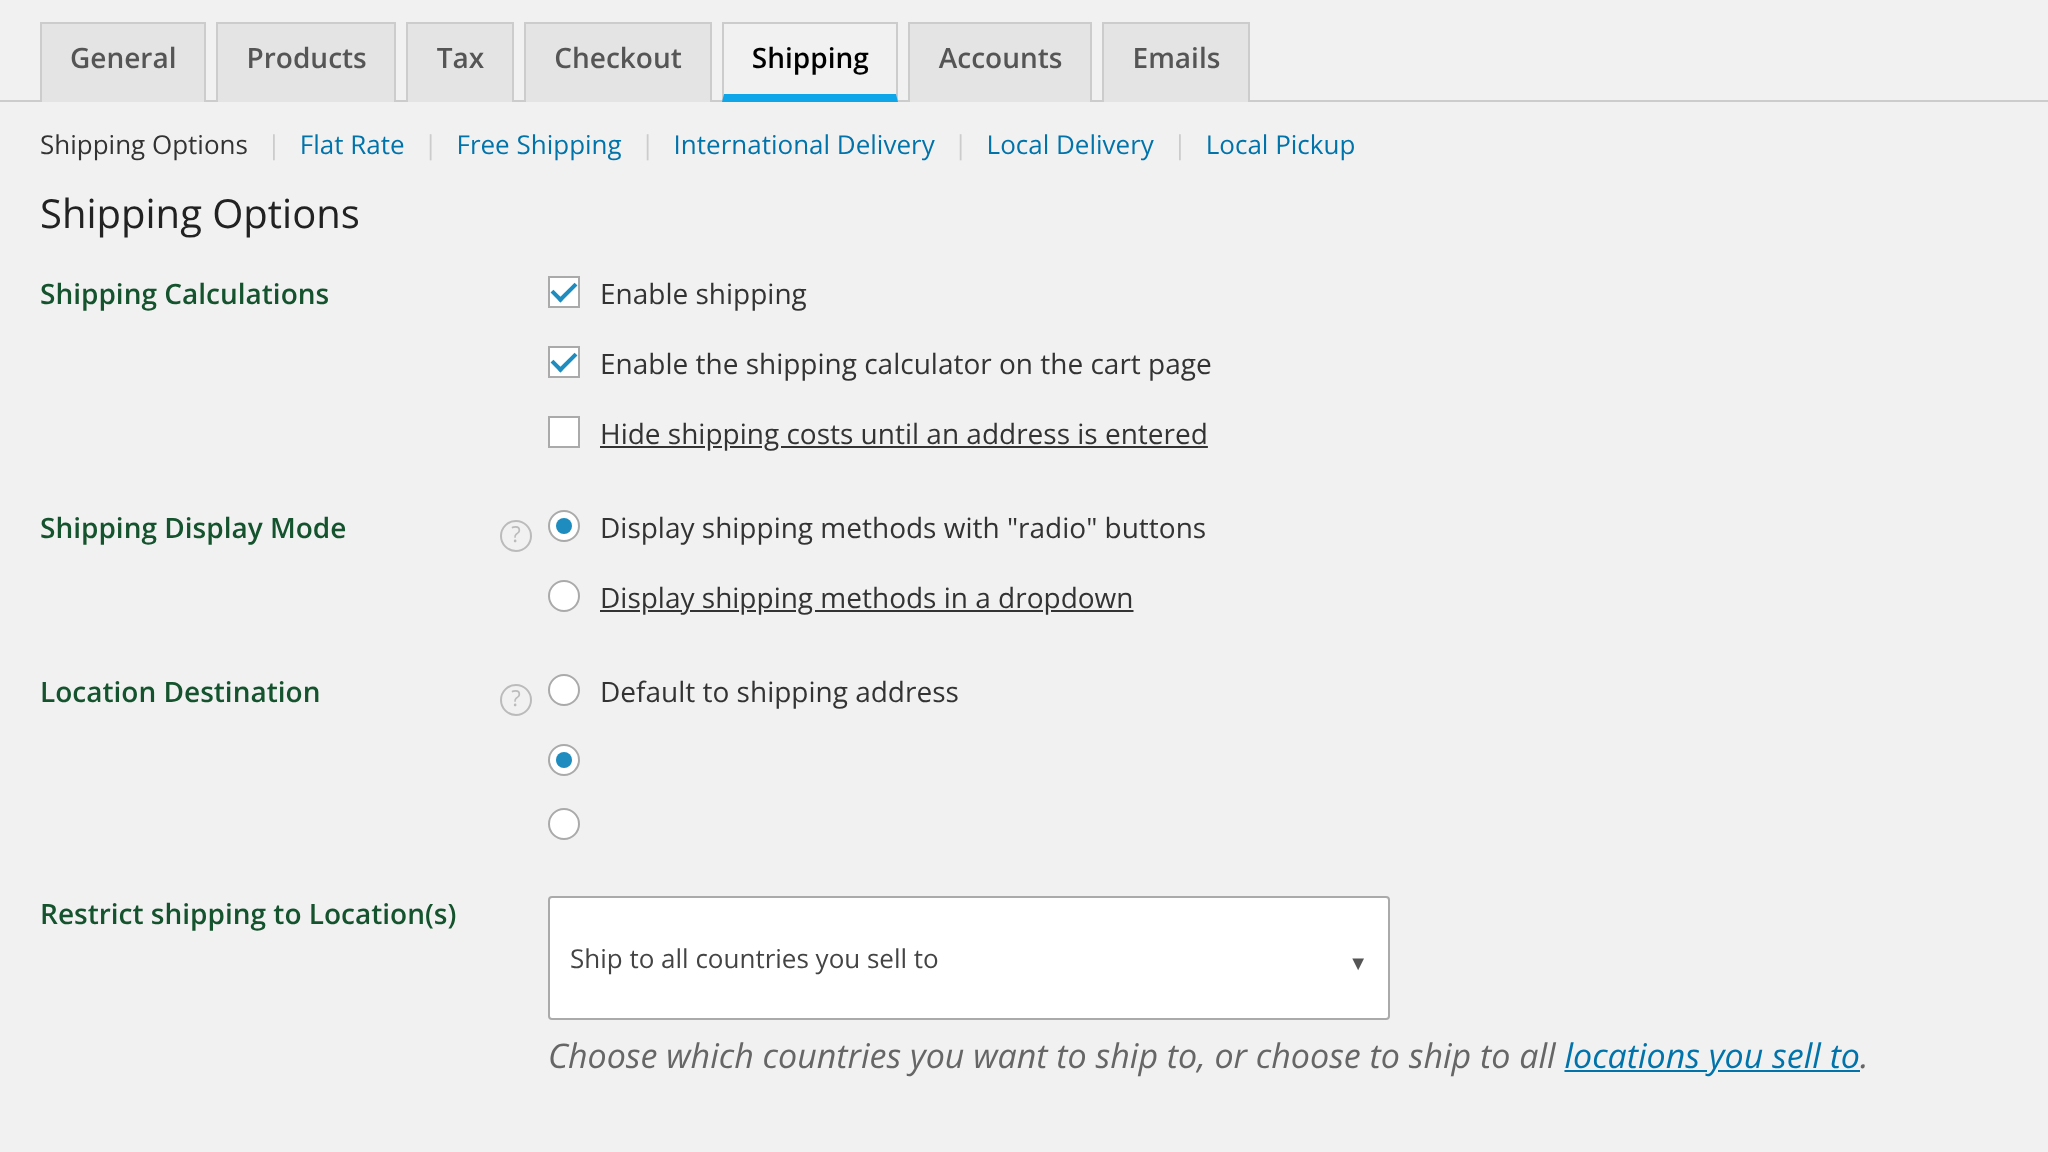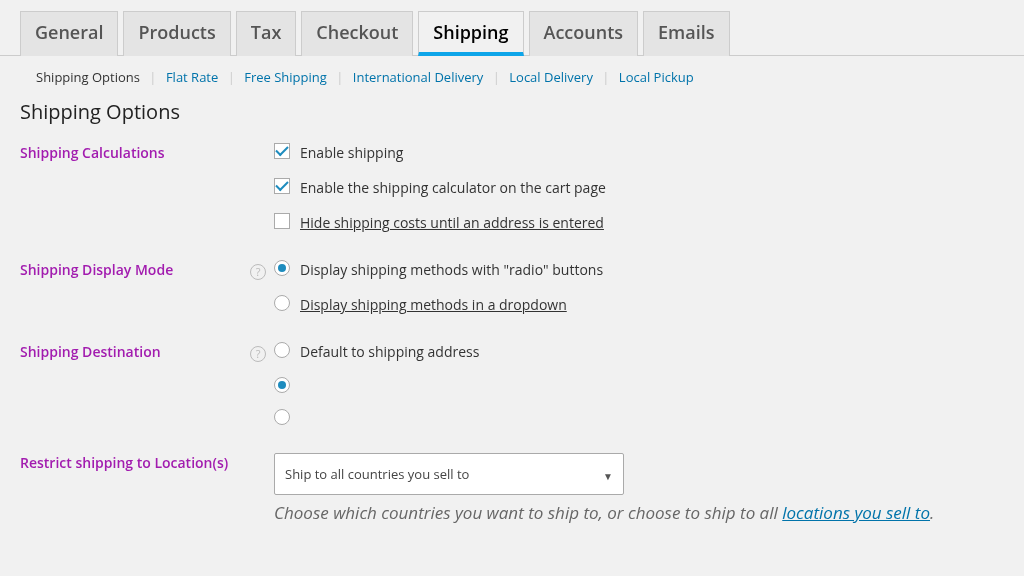--- a/index.html
+++ b/index.html
@@ -17,34 +17,34 @@
       gap: 5px;
       padding: 0 0 0 20px;
       border-bottom: 1px solid #ccc;
       margin-top: 10px;
     }
     .tab {
       padding: 8px 14px;
       background: #e4e4e4;
       border: 1px solid #ccc;
       border-bottom: none;
-      font-size: 18px;
+      font-size: 14px;
       font-weight: 600;
       color: #555;
       cursor: pointer;
       position: relative;
       top: 1px;
     }
     .tab.active {
       background: #f1f1f1;
       border-bottom: 4px solid #0ea5e9;
       color: #000;
     }
     .subtabs {
-      padding: 12px 36px;
+      padding: 12px 20px;
       font-size: 13px;
     }
     .subtabs span { color: #333; }
     .subtabs a { color: #0073aa; text-decoration: none; cursor: pointer; }
     .subtabs .sep { color: #ccc; margin: 0 6px; }
     .subtabs .active-sub { color: #333; font-weight: 400; }
     h2.section-title {
       font-size: 20px;
       font-weight: 400;
       color: #222;
@@ -52,21 +52,21 @@
     }
     .form-row {
       display: flex;
       align-items: flex-start;
       padding: 0 20px 28px 20px;
     }
     .form-label {
       width: 230px;
       font-size: 14px;
       font-weight: 600;
-      color: #a21caf;
+      color: #14532d;
       padding-top: 0;
       flex-shrink: 0;
     }
     .form-fields { flex: 1; }
     .help-wrap {
       width: 24px;
       flex-shrink: 0;
       padding-top: 2px;
     }
     .help-icon {
@@ -121,24 +121,24 @@
       cursor: pointer;
       flex-shrink: 0;
     }
     .radio.checked::after {
       content: "";
       width: 8px; height: 8px;
       background: #1e8cbe;
       border-radius: 50%;
     }
     .select-box {
-      width: 350px;
+      width: 421px;
       border: 1px solid #aaa;
       background: #fff;
-      padding: 11px 10px;
+      padding: 21px 10px;
       font-size: 13px;
       color: #444;
       display: flex;
       justify-content: space-between;
       align-items: flex-end;
       cursor: pointer;
       border-radius: 2px;
     }
     .select-box .caret {
       font-size: 10px; color: #555;
@@ -212,21 +212,21 @@
       <label>Display shipping methods with "radio" buttons</label>
     </div>
     <div class="field-item">
       <span class="radio"></span>
       <label>Display shipping methods in a dropdown</label>
     </div>
   </div>
 </div>
 
 <div class="form-row">
-  <div class="form-label">Shipping Destination</div>
+  <div class="form-label">Location Destination</div>
   <div class="help-wrap"><span class="help-icon">?</span></div>
   <div class="form-fields">
     <div class="field-item">
       <span class="radio"></span>
       <label>Default to shipping address</label>
     </div>
     <div class="field-item">
       <span class="radio checked"></span>
     </div>
     <div class="field-item">

